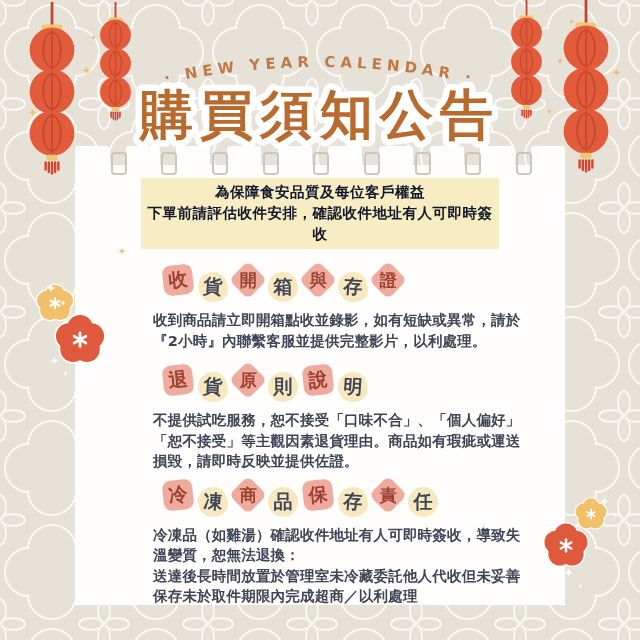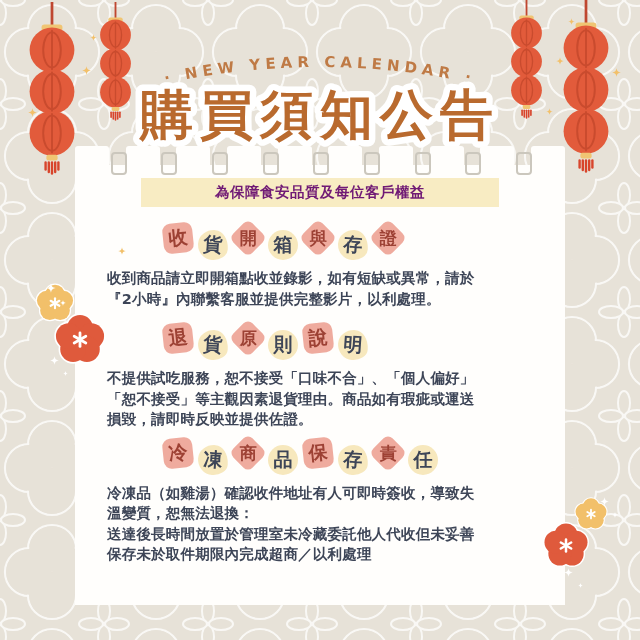--- a/index.html
+++ b/index.html
@@ -9,37 +9,37 @@
   .header-svg{position:absolute;left:0;top:0;z-index:1;}
   .lantern{position:absolute;z-index:1;}
   .card{position:absolute;left:75px;top:165px;width:490px;height:440px;
         background:#fffefc;z-index:2;}
   .binding{position:absolute;left:0;top:-19px;width:490px;height:24px;}
   .binding .tab{position:absolute;top:0;width:34px;height:21px;background:#fffefc;
         border-radius:3px 3px 0 0;}
   .binding .clip{position:absolute;top:6px;width:12px;height:19px;background:transparent;
         border:2.5px solid #cbc7bd;border-radius:4px;}
   .banner{margin:13px 0 0 66px;width:358px;background:#f8ecc3;padding:4px 0;text-align:center;}
-  .banner p{margin:0;font-size:14.5px;font-weight:700;color:#701a75;
+  .banner p{margin:0;font-size:14.5px;font-weight:700;color:#0f172a;
         line-height:21px;letter-spacing:0.5px;}
   .section-heading{display:flex;gap:5px;margin:16px 0 0 88px;height:38px;align-items:flex-start;}
   .sec-returns .section-heading{margin-top:14px;}
   .sec-frozen-storage .section-heading{margin-top:8px;}
   .tile{width:30px;height:30px;display:flex;align-items:center;justify-content:center;
         font-weight:700;font-size:19px;flex:0 0 auto;}
   .tile:nth-child(even){margin-top:7px;}
   .tile span{display:block;}
   .tile.pink-square{background:#efab9e;color:#9d4134;border-radius:8px;transform:rotate(-6deg);}
   .tile.pink-diamond{background:#efab9e;color:#9d4134;border-radius:7px;
         transform:rotate(45deg) scale(0.9);}
   .tile.pink-diamond span{transform:rotate(-45deg);}
   .tile.cream-blob{background:#f7e8bd;color:#3d4557;
         border-radius:55% 45% 50% 50% / 48% 62% 38% 52%;transform:rotate(4deg);}
   .tile.cream-circle{background:#f7e8bd;color:#3d4557;border-radius:50%;}
-  .section-body{margin:7px 0 0 32px;width:372px;}
+  .section-body{margin:7px 0 0 78px;width:372px;}
   .section-body p{margin:0;font-size:14.5px;line-height:20.5px;font-weight:700;
         color:#3d4557;letter-spacing:0.2px;text-align:left;}
   .flower{position:absolute;z-index:4;}
   .sparkle{position:absolute;z-index:5;}
 </style>
 </head>
 <body>
 
 <div class="page">
 
@@ -208,20 +208,21 @@
         <div class="clip" style="left: 137.14px;"></div>
         <div class="clip" style="left: 187.81px;"></div>
         <div class="clip" style="left: 238.48px;"></div>
         <div class="clip" style="left: 289.15px;"></div>
         <div class="clip" style="left: 339.82px;"></div>
         <div class="clip" style="left: 390.49px;"></div>
         <div class="clip" style="left: 441.16px;"></div>
       </div>
     <div class="banner" id="banner">
         <p>為保障食安品質及每位客戶權益</p>
+        <p>下單前請評估收件安排，確認收件地址有人可即時簽收</p>
       </div>
     <div id="sections">
         <div class="section sec-unboxing">
           <div class="section-heading">
             <div class="tile pink-square">
               <span>收</span>
             </div>
             <div class="tile cream-blob">
               <span>貨</span>
             </div>

